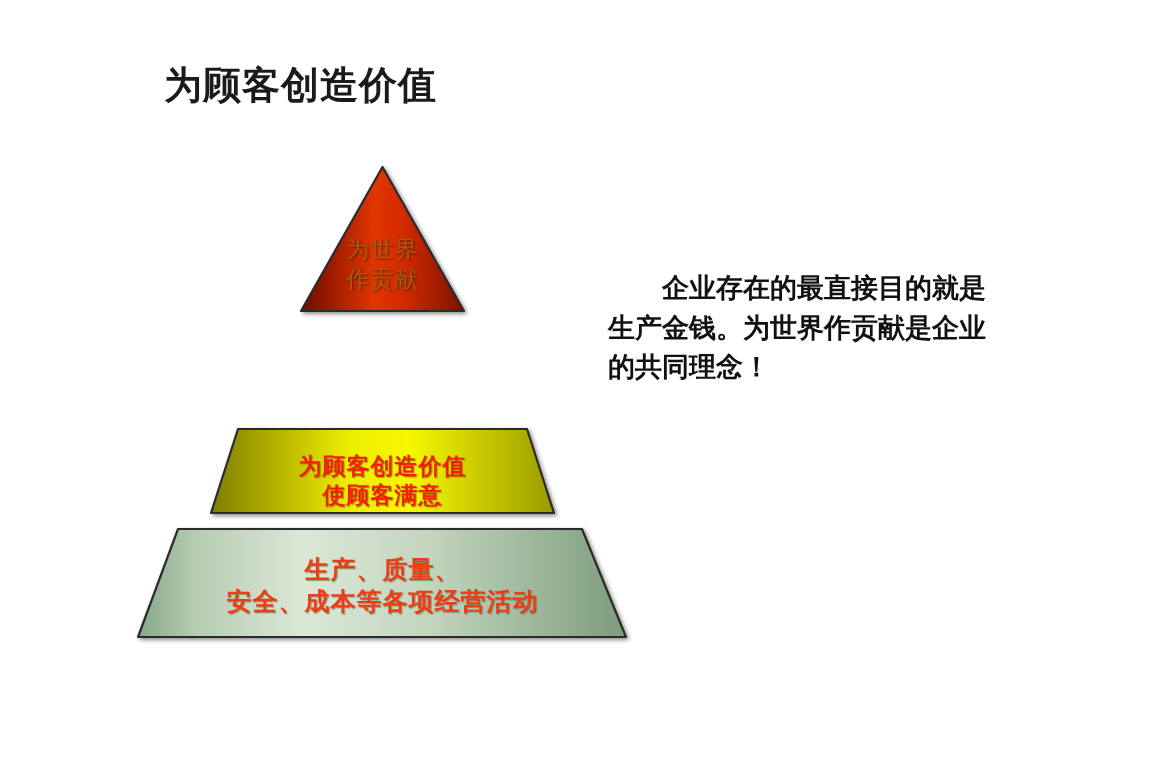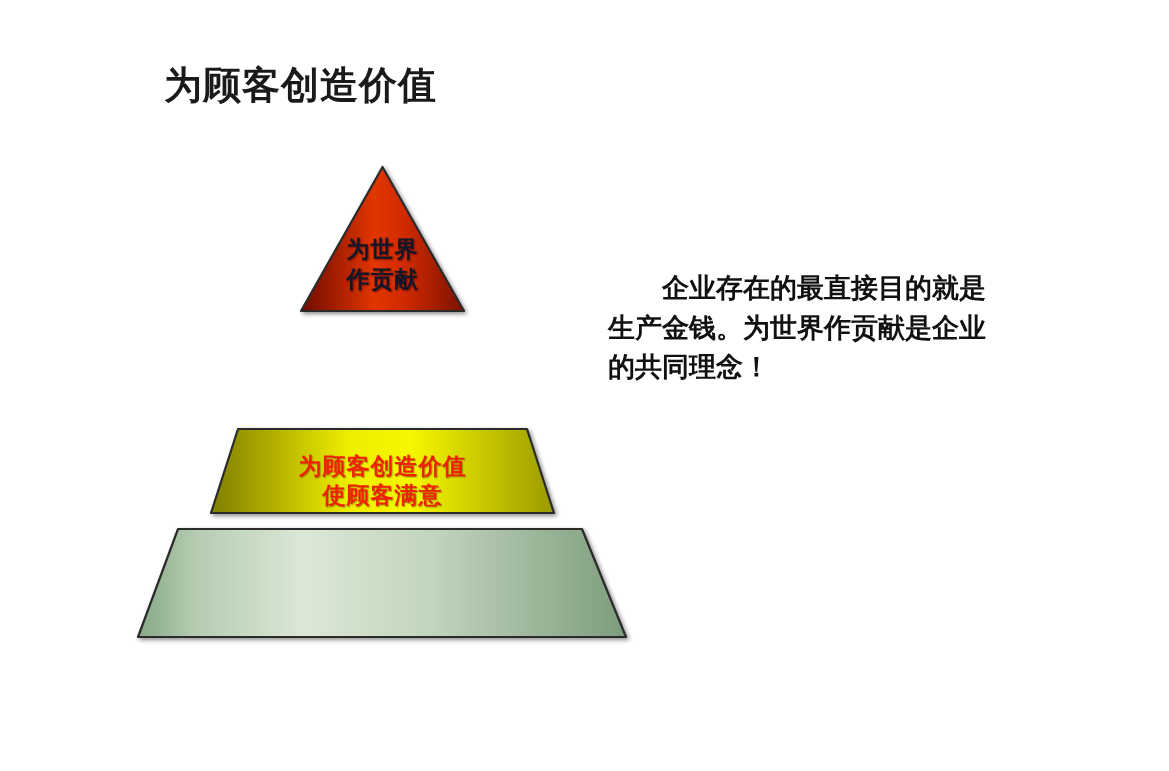--- a/index.html
+++ b/index.html
@@ -62,22 +62,22 @@
     z-index: 3;
     text-align: center;
     white-space: pre-line;
     pointer-events: none;
   }
 
   
   #tier-1 { top: 0px;   height: 148px; }
   #tier-1 .tier-label {
     font-size: 23px;
-    font-weight: bold;
-    color: #0f172a;
+    font-weight: normal;
+    color: #a16207;
     line-height: 1.30;
     letter-spacing: 1px;
     text-shadow: 1px 1px 2px rgba(90,0,0,0.75);
     margin-top: 52px;
   }
 
   
   #tier-2 { top: 158px; height: 90px; }
   #tier-2 .tier-label {
     font-size: 23px;
@@ -176,17 +176,19 @@
         <linearGradient id="grad4" x1="0" y1="0" x2="1" y2="0">
           <stop offset="0%" stop-color="#87a887"></stop>
           <stop offset="12%" stop-color="#b6cdb2"></stop>
           <stop offset="34%" stop-color="#dbe8d6"></stop>
           <stop offset="60%" stop-color="#c2d5bd"></stop>
           <stop offset="100%" stop-color="#7d9c7d"></stop>
         </linearGradient>
       </defs>
       <polygon points="48,2 452,2 496,110 8,110" fill="url(#grad4)" stroke="#2b2b2b" stroke-width="2.2" stroke-linejoin="round"></polygon>
     </svg>
+    <div class="tier-label">生产、质量、
+安全、成本等各项经营活动</div>
   </div>
 
 </div>
 
 <div class="commentary">企业存在的最直接目的就是生产金钱。为世界作贡献是企业的共同理念！</div>
 
 </body></html>

